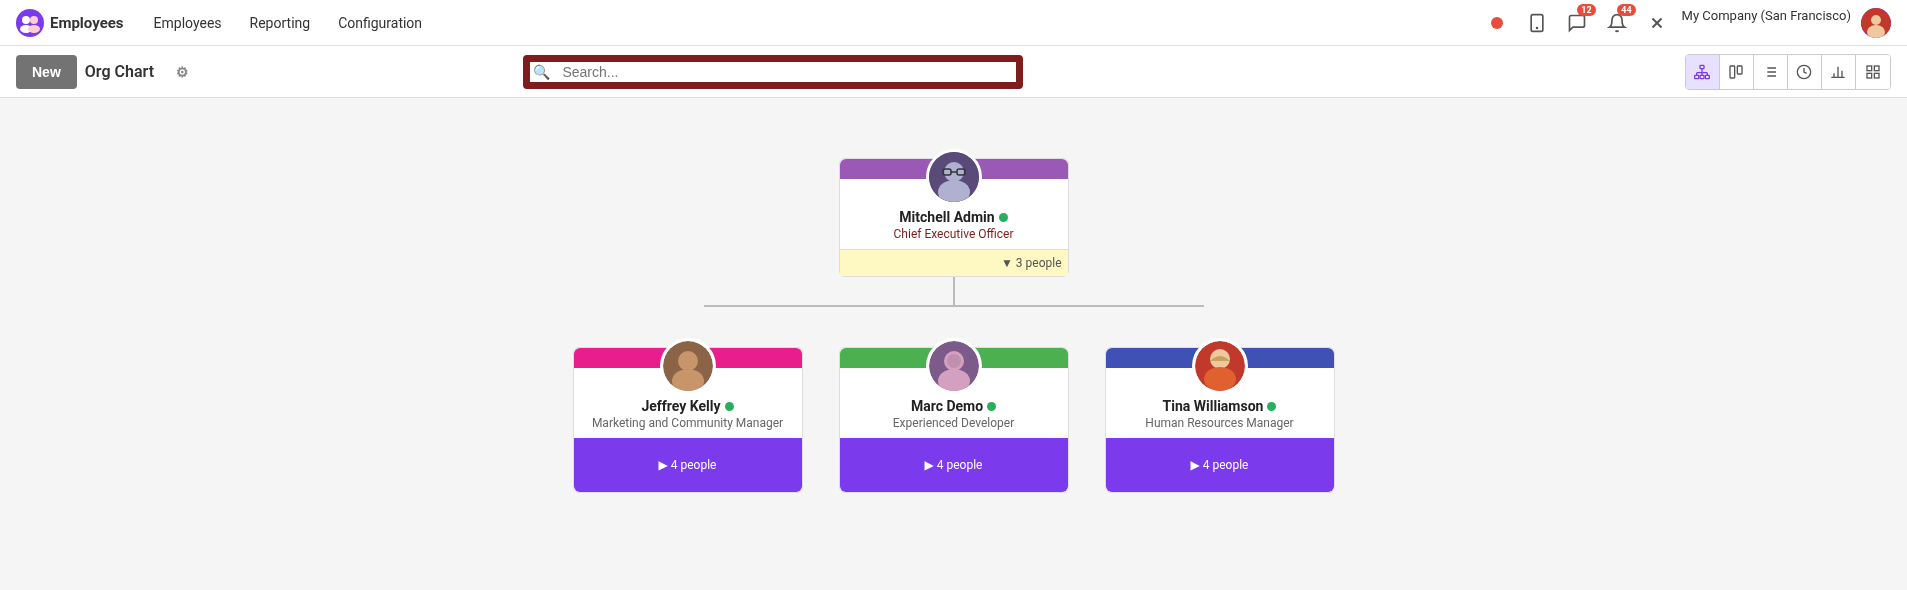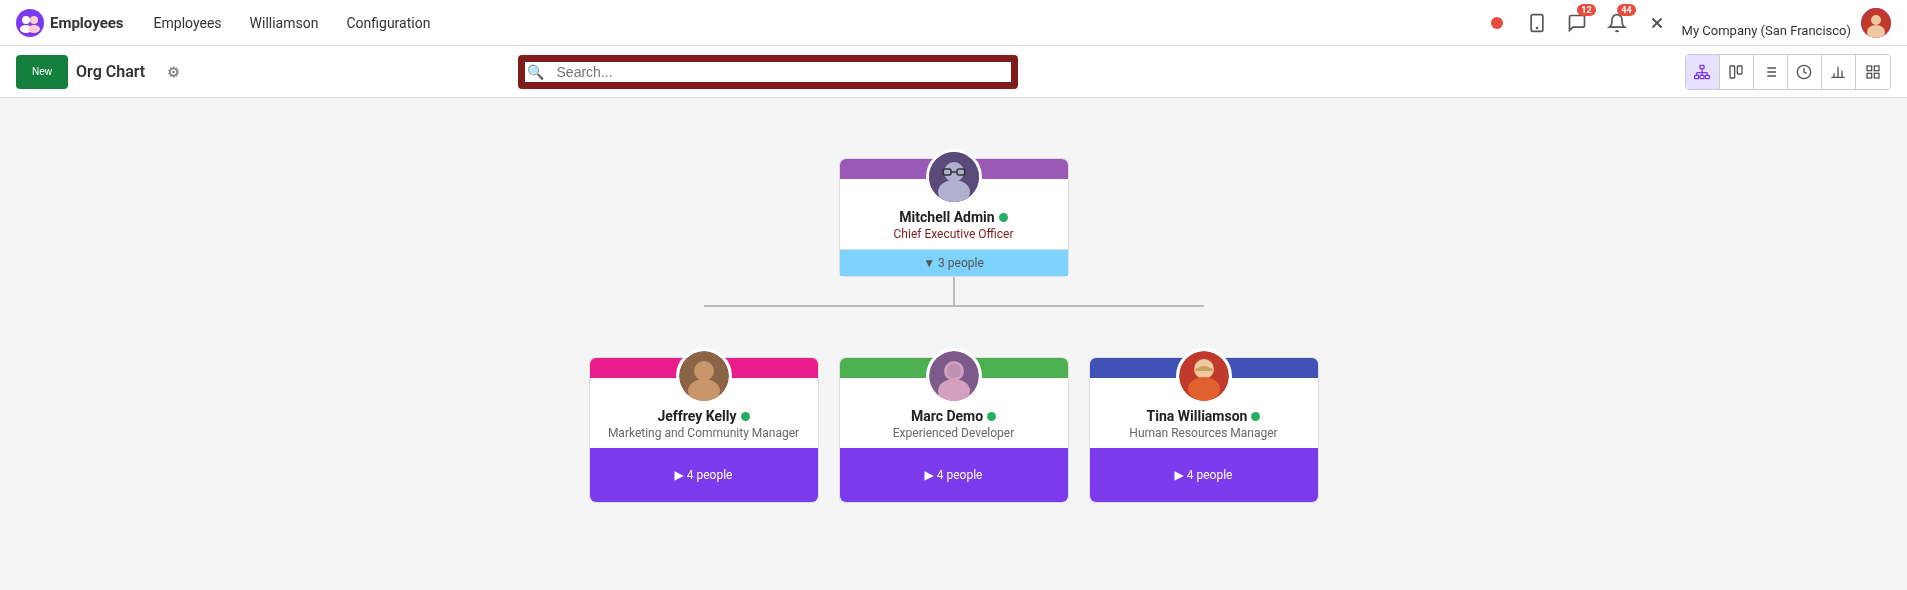--- a/index.html
+++ b/index.html
@@ -36,21 +36,21 @@
       color: #333;
       cursor: pointer;
       height: 46px;
       display: flex;
       align-items: center;
       text-decoration: none;
     }
     .nav-spacer { flex: 1; }
     .nav-right {
       display: flex;
-      align-items: flex-end;
+      align-items: flex-start;
       gap: 10px;
     }
     .nav-icon-btn {
       position: relative;
       cursor: pointer;
       display: flex;
       align-items: center;
       justify-content: center;
       width: 30px;
       height: 30px;
@@ -98,27 +98,27 @@
     .toolbar {
       display: flex;
       align-items: center;
       background: #fff;
       border-bottom: 1px solid #ddd;
       padding: 0 16px;
       height: 52px;
       gap: 8px;
     }
     .btn-new {
-      background: #15803d;
+      background: #737373;
       color: #fff;
       border: none;
       border-radius: 4px;
       padding: 6px 16px;
-      font-size: 10px;
-      font-weight: 400;
+      font-size: 14px;
+      font-weight: 700;
       cursor: pointer;
       height: 34px;
     }
     .toolbar-title {
       display: flex;
       align-items: center;
       gap: 22px;
       font-size: 16px;
       font-weight: 600;
       color: #333;
@@ -247,35 +247,35 @@
       border-radius: 50%;
       background: #27ae60;
       display: inline-block;
     }
     .ceo-title {
       font-size: 12px;
       color: #7f1d1d;
       margin-top: 2px;
     }
     .ceo-footer {
-      background: #7dd3fc;
-      text-align: center;
+      background: #fef9c3;
+      text-align: right;
       padding: 6px;
       font-size: 12px;
       color: #555;
       cursor: pointer;
       border-top: 1px solid #ddd;
     }
 
     
     .subordinates {
       display: flex;
-      gap: 20px;
+      gap: 36px;
       align-items: flex-start;
-      margin-top: 10px;
+      margin-top: 0;
     }
 
     
     .sub-card {
       background: #fff;
       border-radius: 6px;
       border: 1px solid #ddd;
       width: 230px;
       overflow: visible;
       position: relative;
@@ -368,21 +368,21 @@
     <svg class="brand-icon" viewBox="0 0 28 28">
       <circle cx="14" cy="14" r="14" fill="#7c3aed"></circle>
       <circle cx="10" cy="11" r="4" fill="#fff"></circle>
       <circle cx="18" cy="11" r="4" fill="#ffcdd2"></circle>
       <ellipse cx="10" cy="20" rx="6" ry="4" fill="#fff"></ellipse>
       <ellipse cx="18" cy="20" rx="6" ry="4" fill="#ffcdd2"></ellipse>
     </svg>
     <span class="brand-name">Employees</span>
   </div>
   <a class="nav-link">Employees</a>
-  <a class="nav-link">Williamson</a>
+  <a class="nav-link">Reporting</a>
   <a class="nav-link">Configuration</a>
   <div class="nav-spacer"></div>
   <div class="nav-right">
     <div class="nav-icon-btn">
       <div class="nav-dot-red"></div>
     </div>
     <div class="nav-icon-btn">
       <svg width="20" height="20" viewBox="0 0 24 24" fill="none" stroke="#555" stroke-width="2">
         <rect x="5" y="2" width="14" height="20" rx="2" ry="2"></rect>
         <line x1="12" y1="18" x2="12" y2="18" stroke-width="3" stroke-linecap="round"></line>

